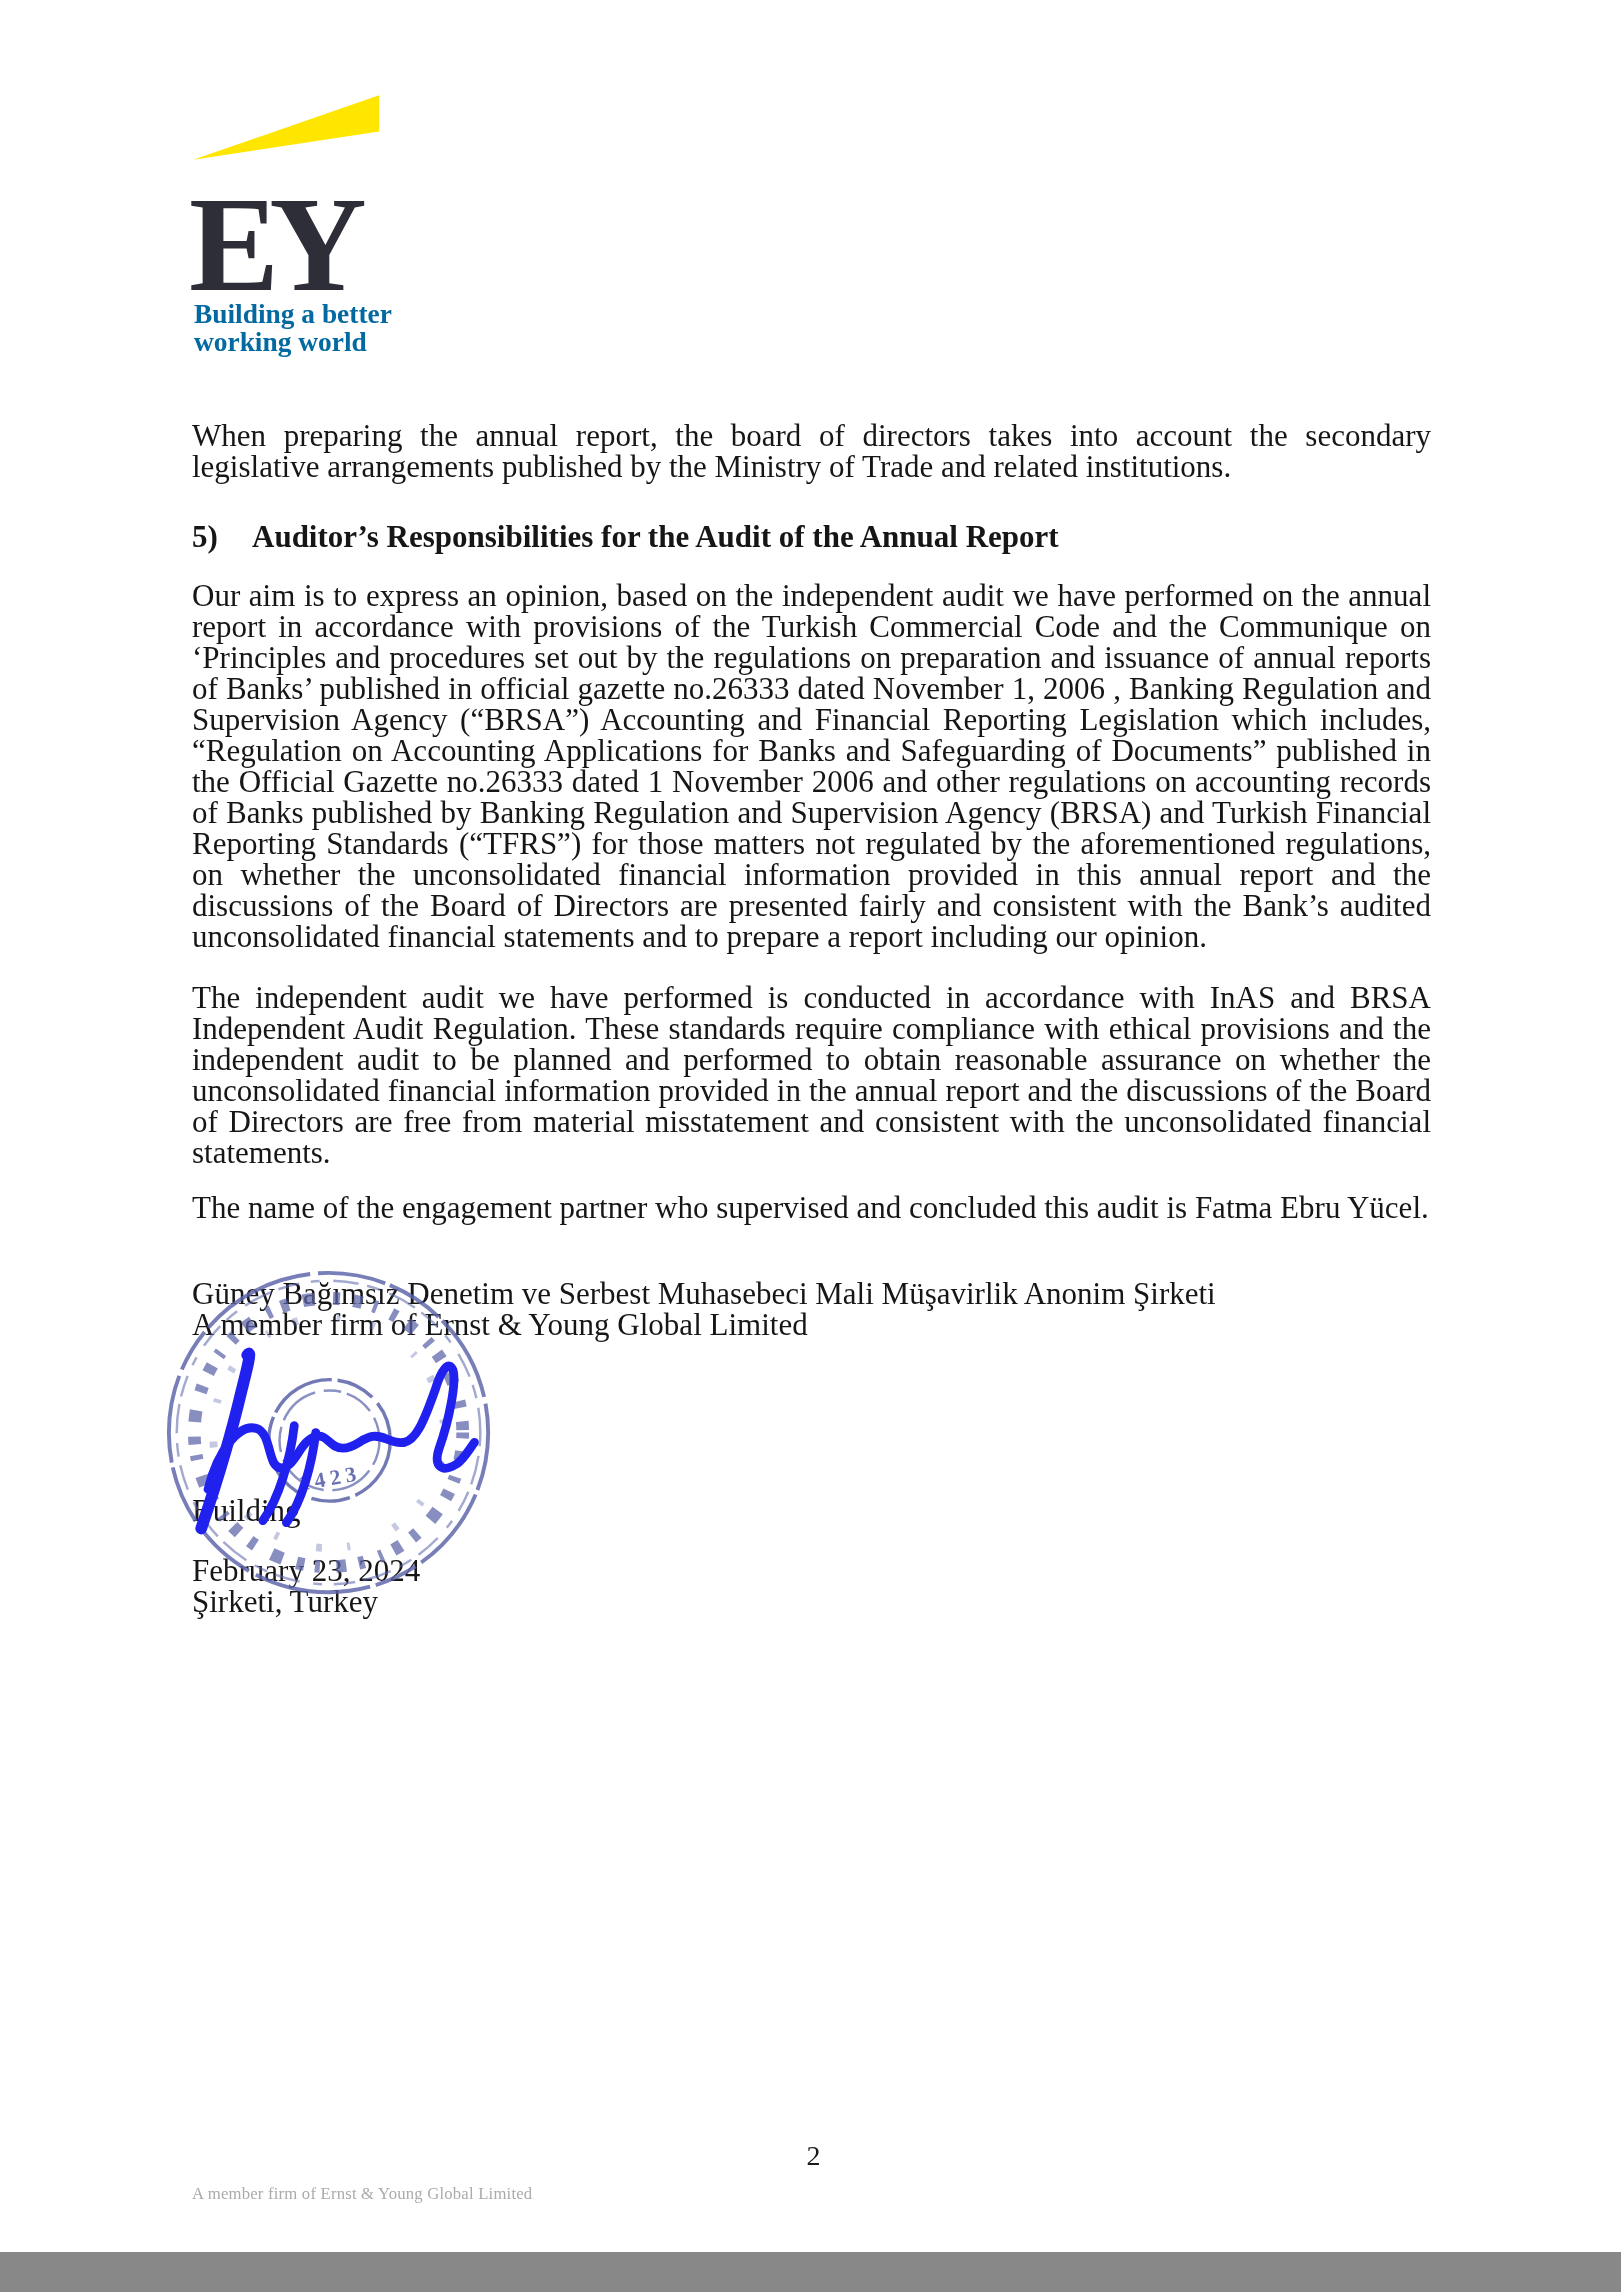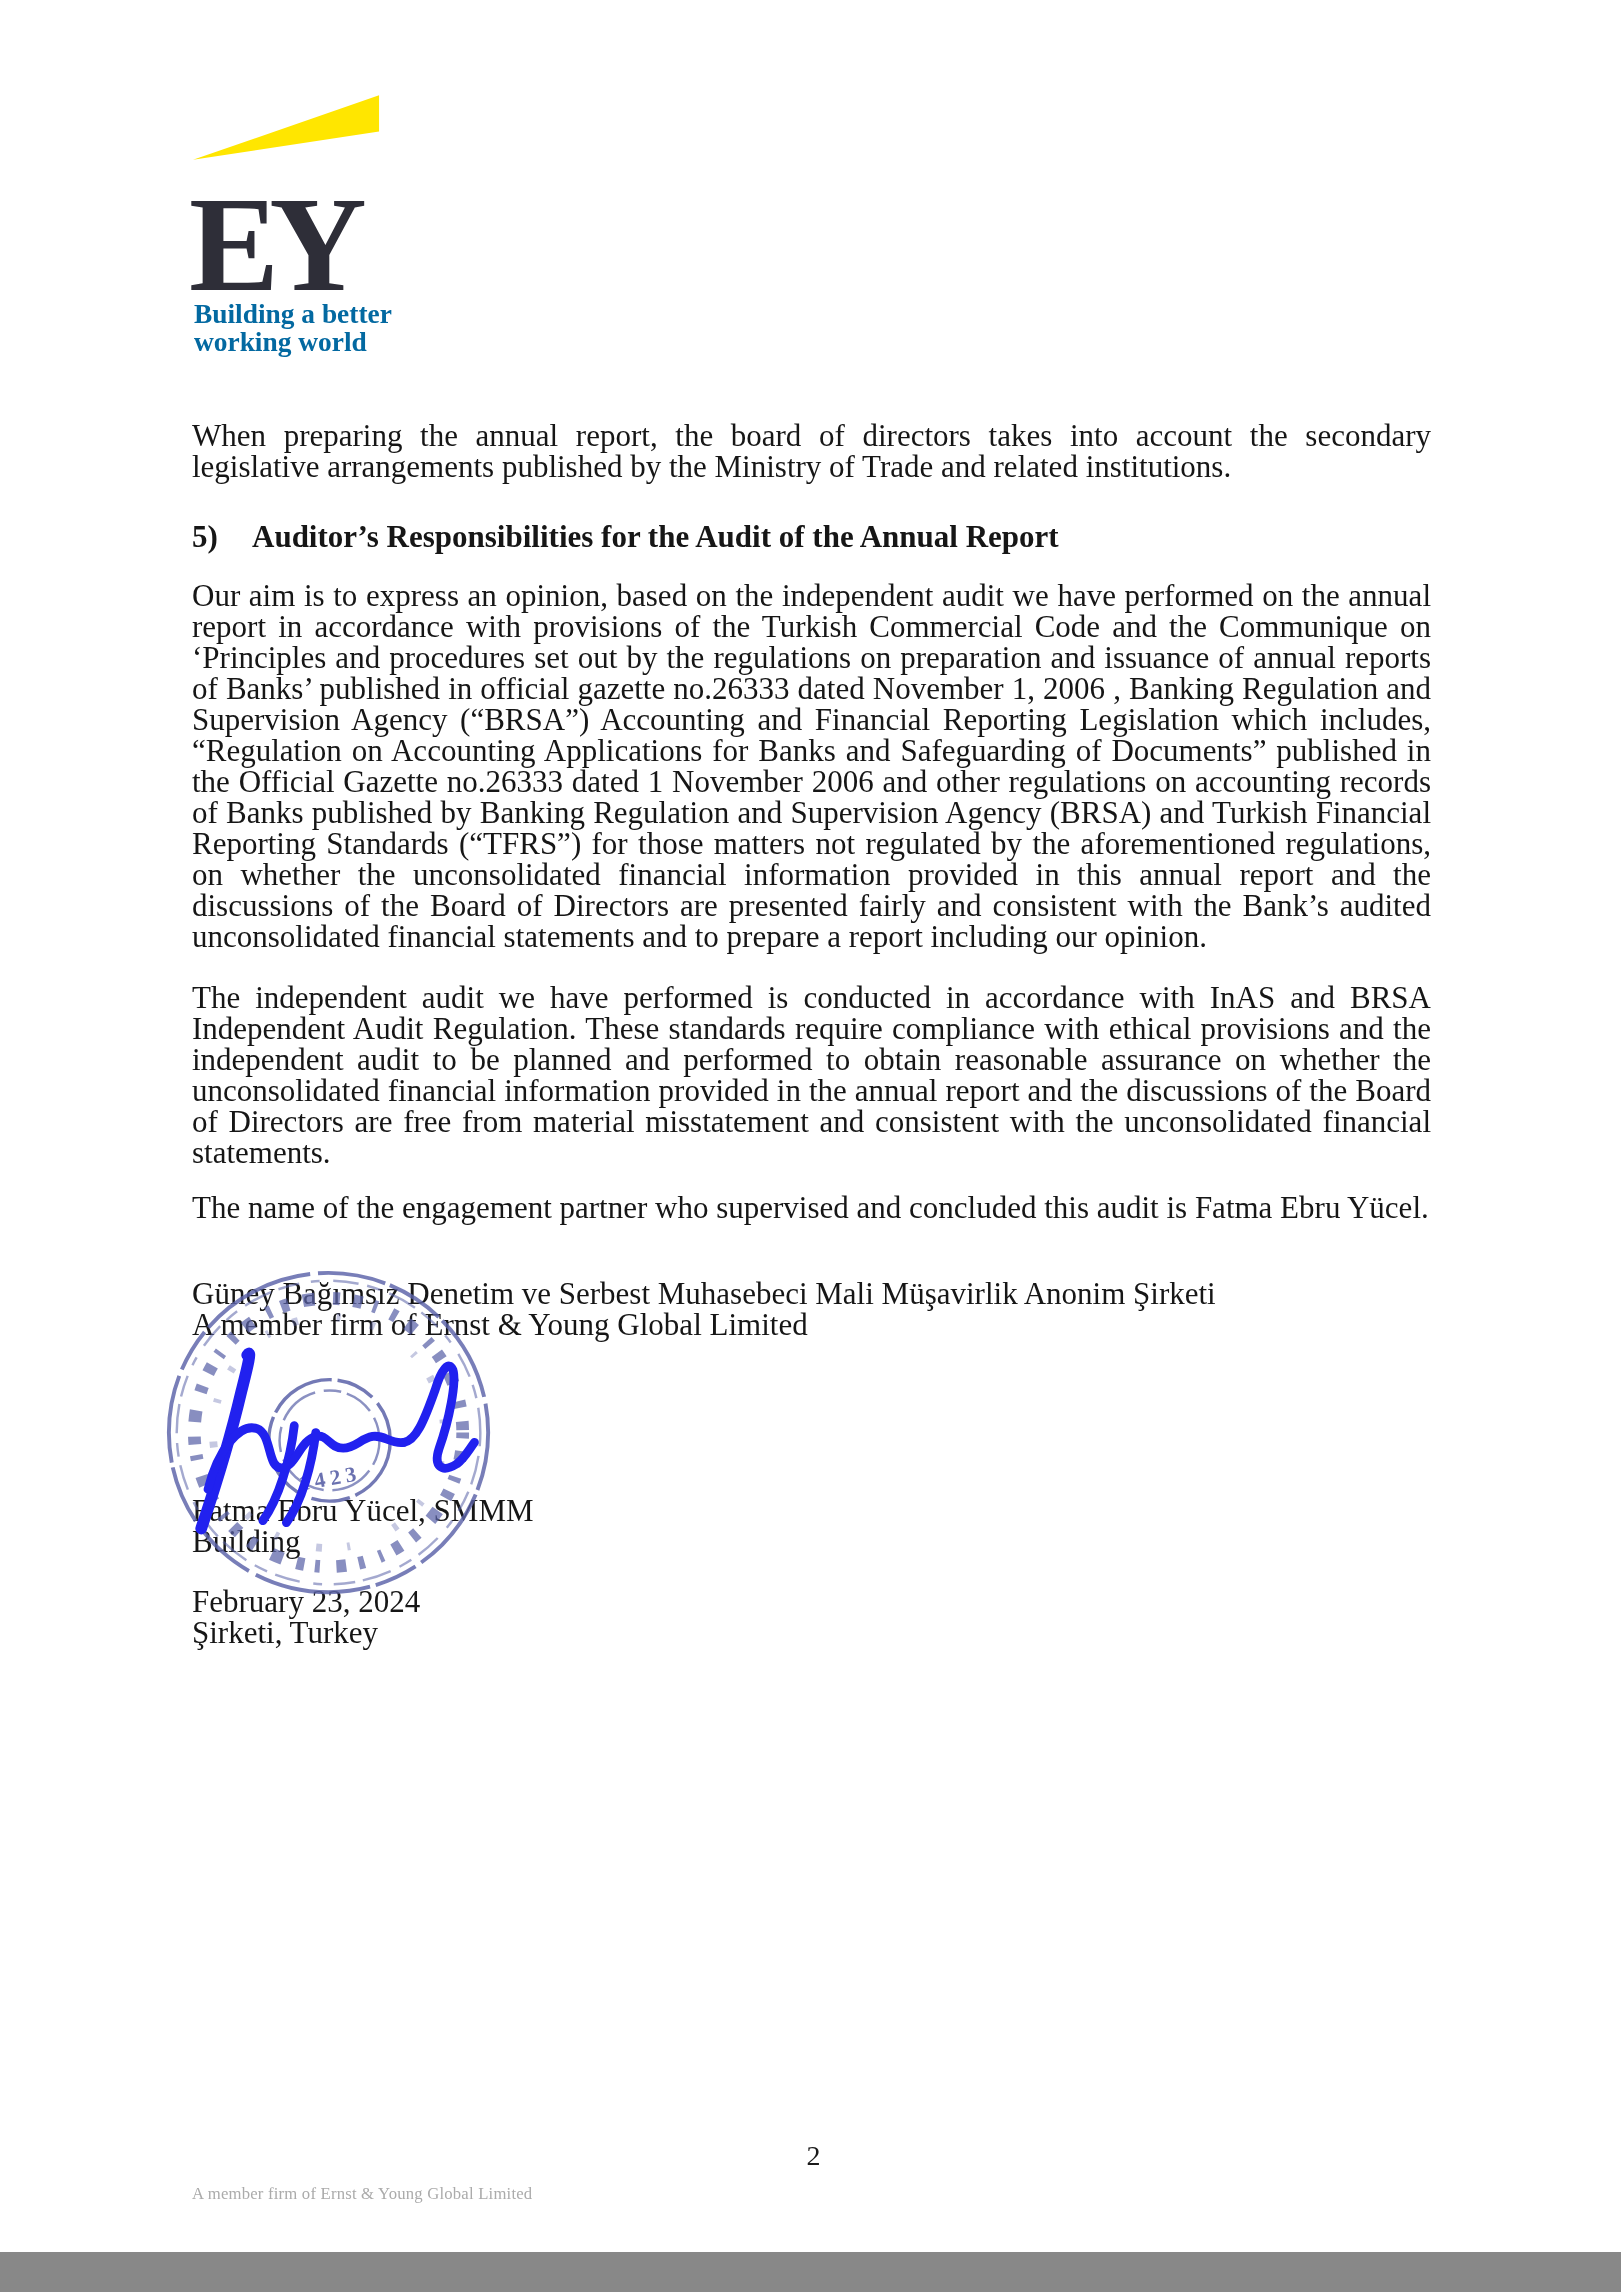--- a/index.html
+++ b/index.html
@@ -85,21 +85,20 @@
     </div>
 
     <p class="p2">Our aim is to express an opinion, based on the independent audit we have performed on the annual report in accordance with provisions of the Turkish Commercial Code and the Communique on ‘Principles and procedures set out by the regulations on preparation and issuance of annual reports of Banks’ published in official gazette no.26333 dated November 1, 2006 , Banking Regulation and Supervision Agency (“BRSA”) Accounting and Financial Reporting Legislation which includes, “Regulation on Accounting Applications for Banks and Safeguarding of Documents” published in the Official Gazette no.26333 dated 1 November 2006 and other regulations on accounting records of Banks published by Banking Regulation and Supervision Agency (BRSA) and Turkish Financial Reporting Standards (“TFRS”) for those matters not regulated by the aforementioned regulations, on whether the unconsolidated financial information provided in this annual report and the discussions of the Board of Directors are presented fairly and consistent with the Bank’s audited unconsolidated financial statements and to prepare a report including our opinion.</p>
     <p class="p3">The independent audit we have performed is conducted in accordance with InAS and BRSA Independent Audit Regulation. These standards require compliance with ethical provisions and the independent audit to be planned and performed to obtain reasonable assurance on whether the unconsolidated financial information provided in the annual report and the discussions of the Board of Directors are free from material misstatement and consistent with the unconsolidated financial statements.</p>
     <p class="p4">The name of the engagement partner who supervised and concluded this audit is Fatma Ebru Yücel.</p>
 
     <p class="sig-firm">Güney Bağımsız Denetim ve Serbest Muhasebeci Mali Müşavirlik Anonim Şirketi</p>
     <p class="sig-member">A member firm of Ernst &amp; Young Global Limited</p>
 
     <div class="partner-block">
-      <p>Fatma Ebru Yücel, SMMM</p>
       <p>Building</p>
     </div>
 
     <div class="date-block">
       <p>February 23, 2024</p>
       <p>Şirketi, Turkey</p>
     </div>
   </div>
 
   <div class="stamp">

